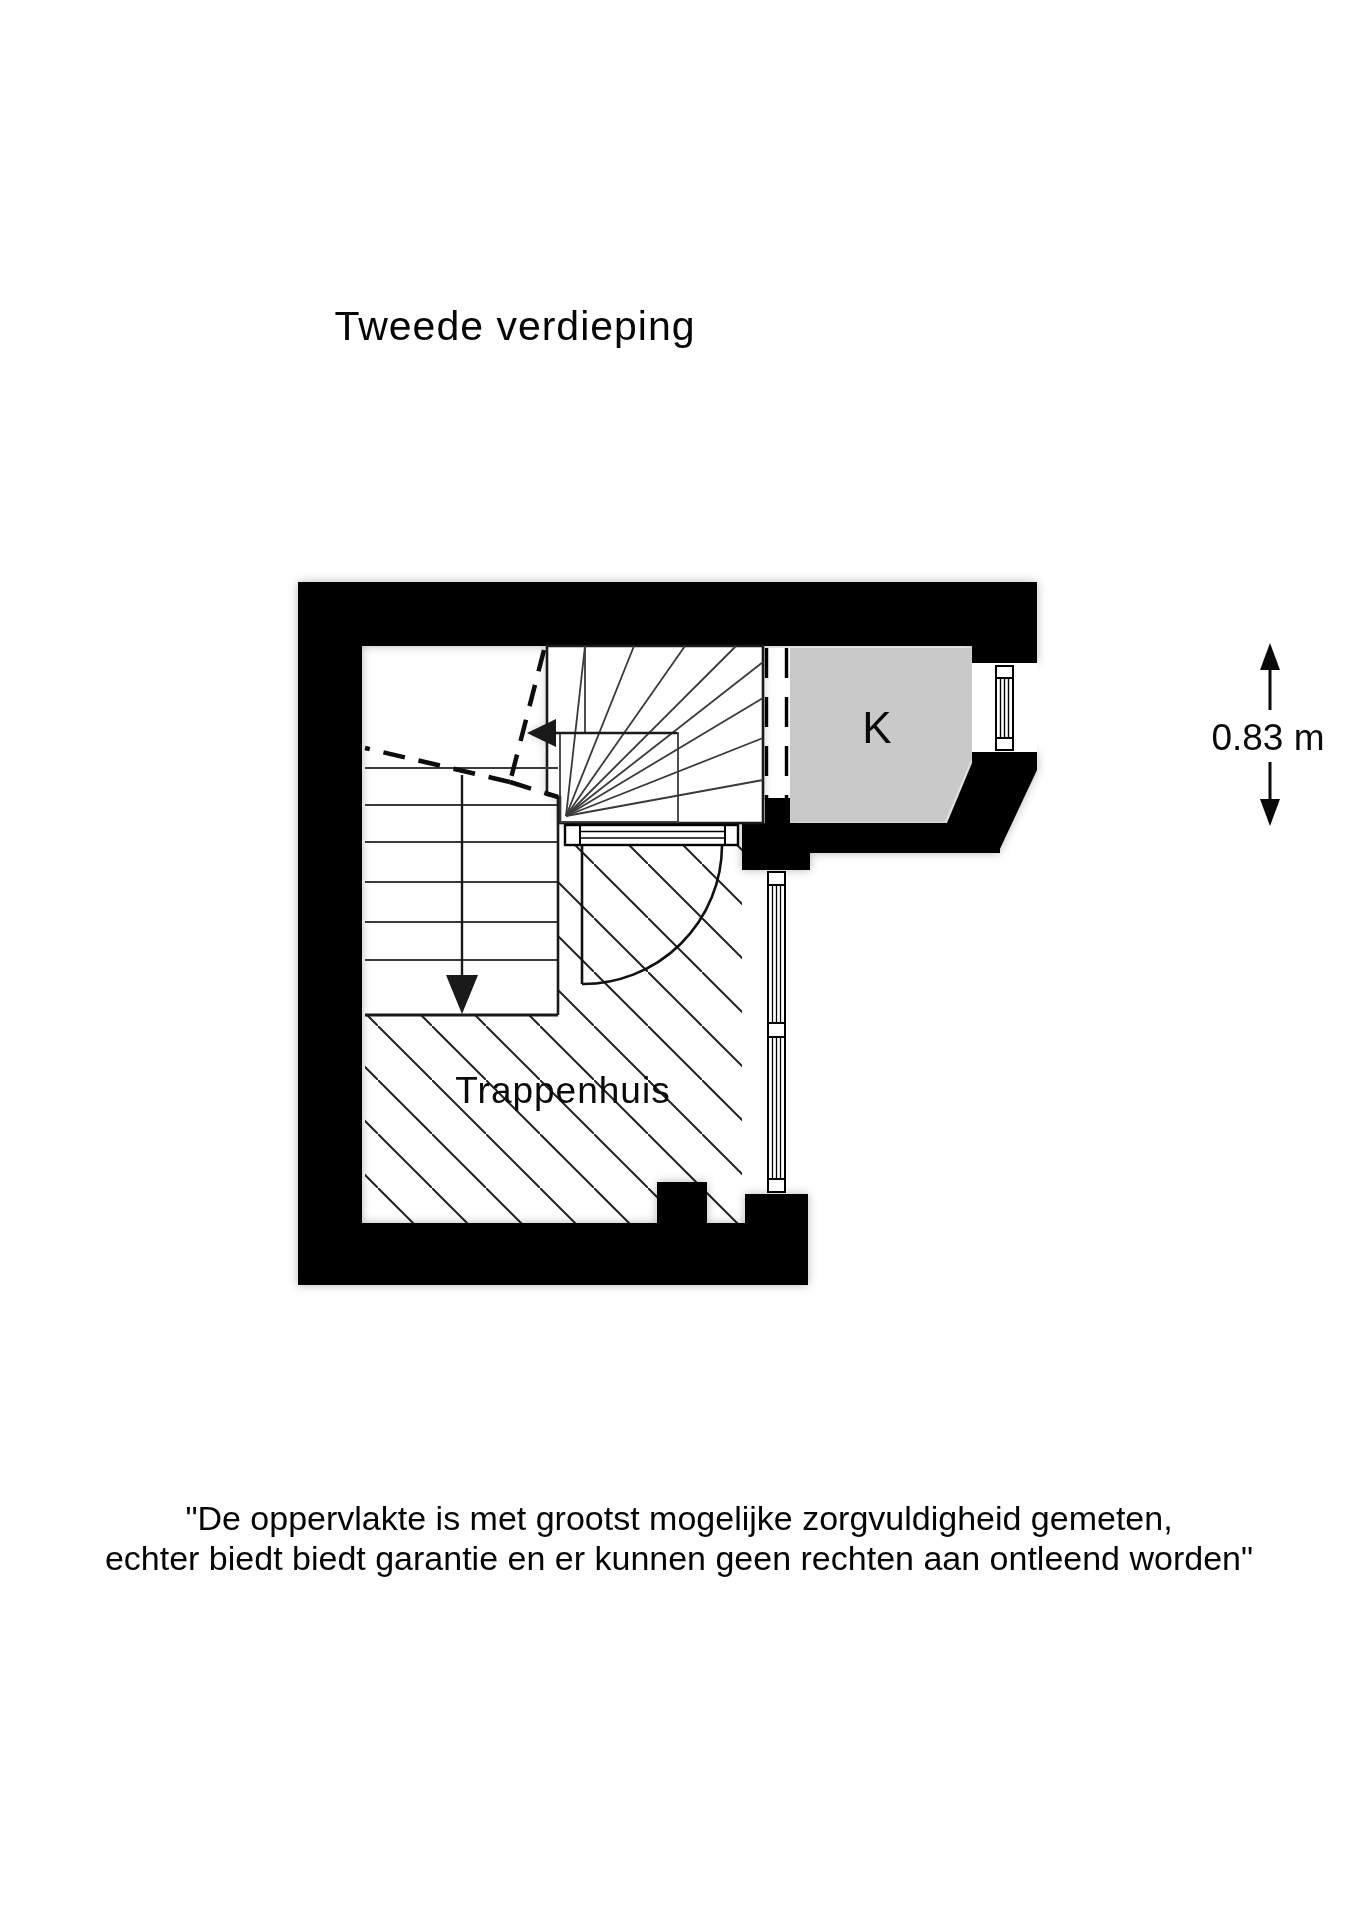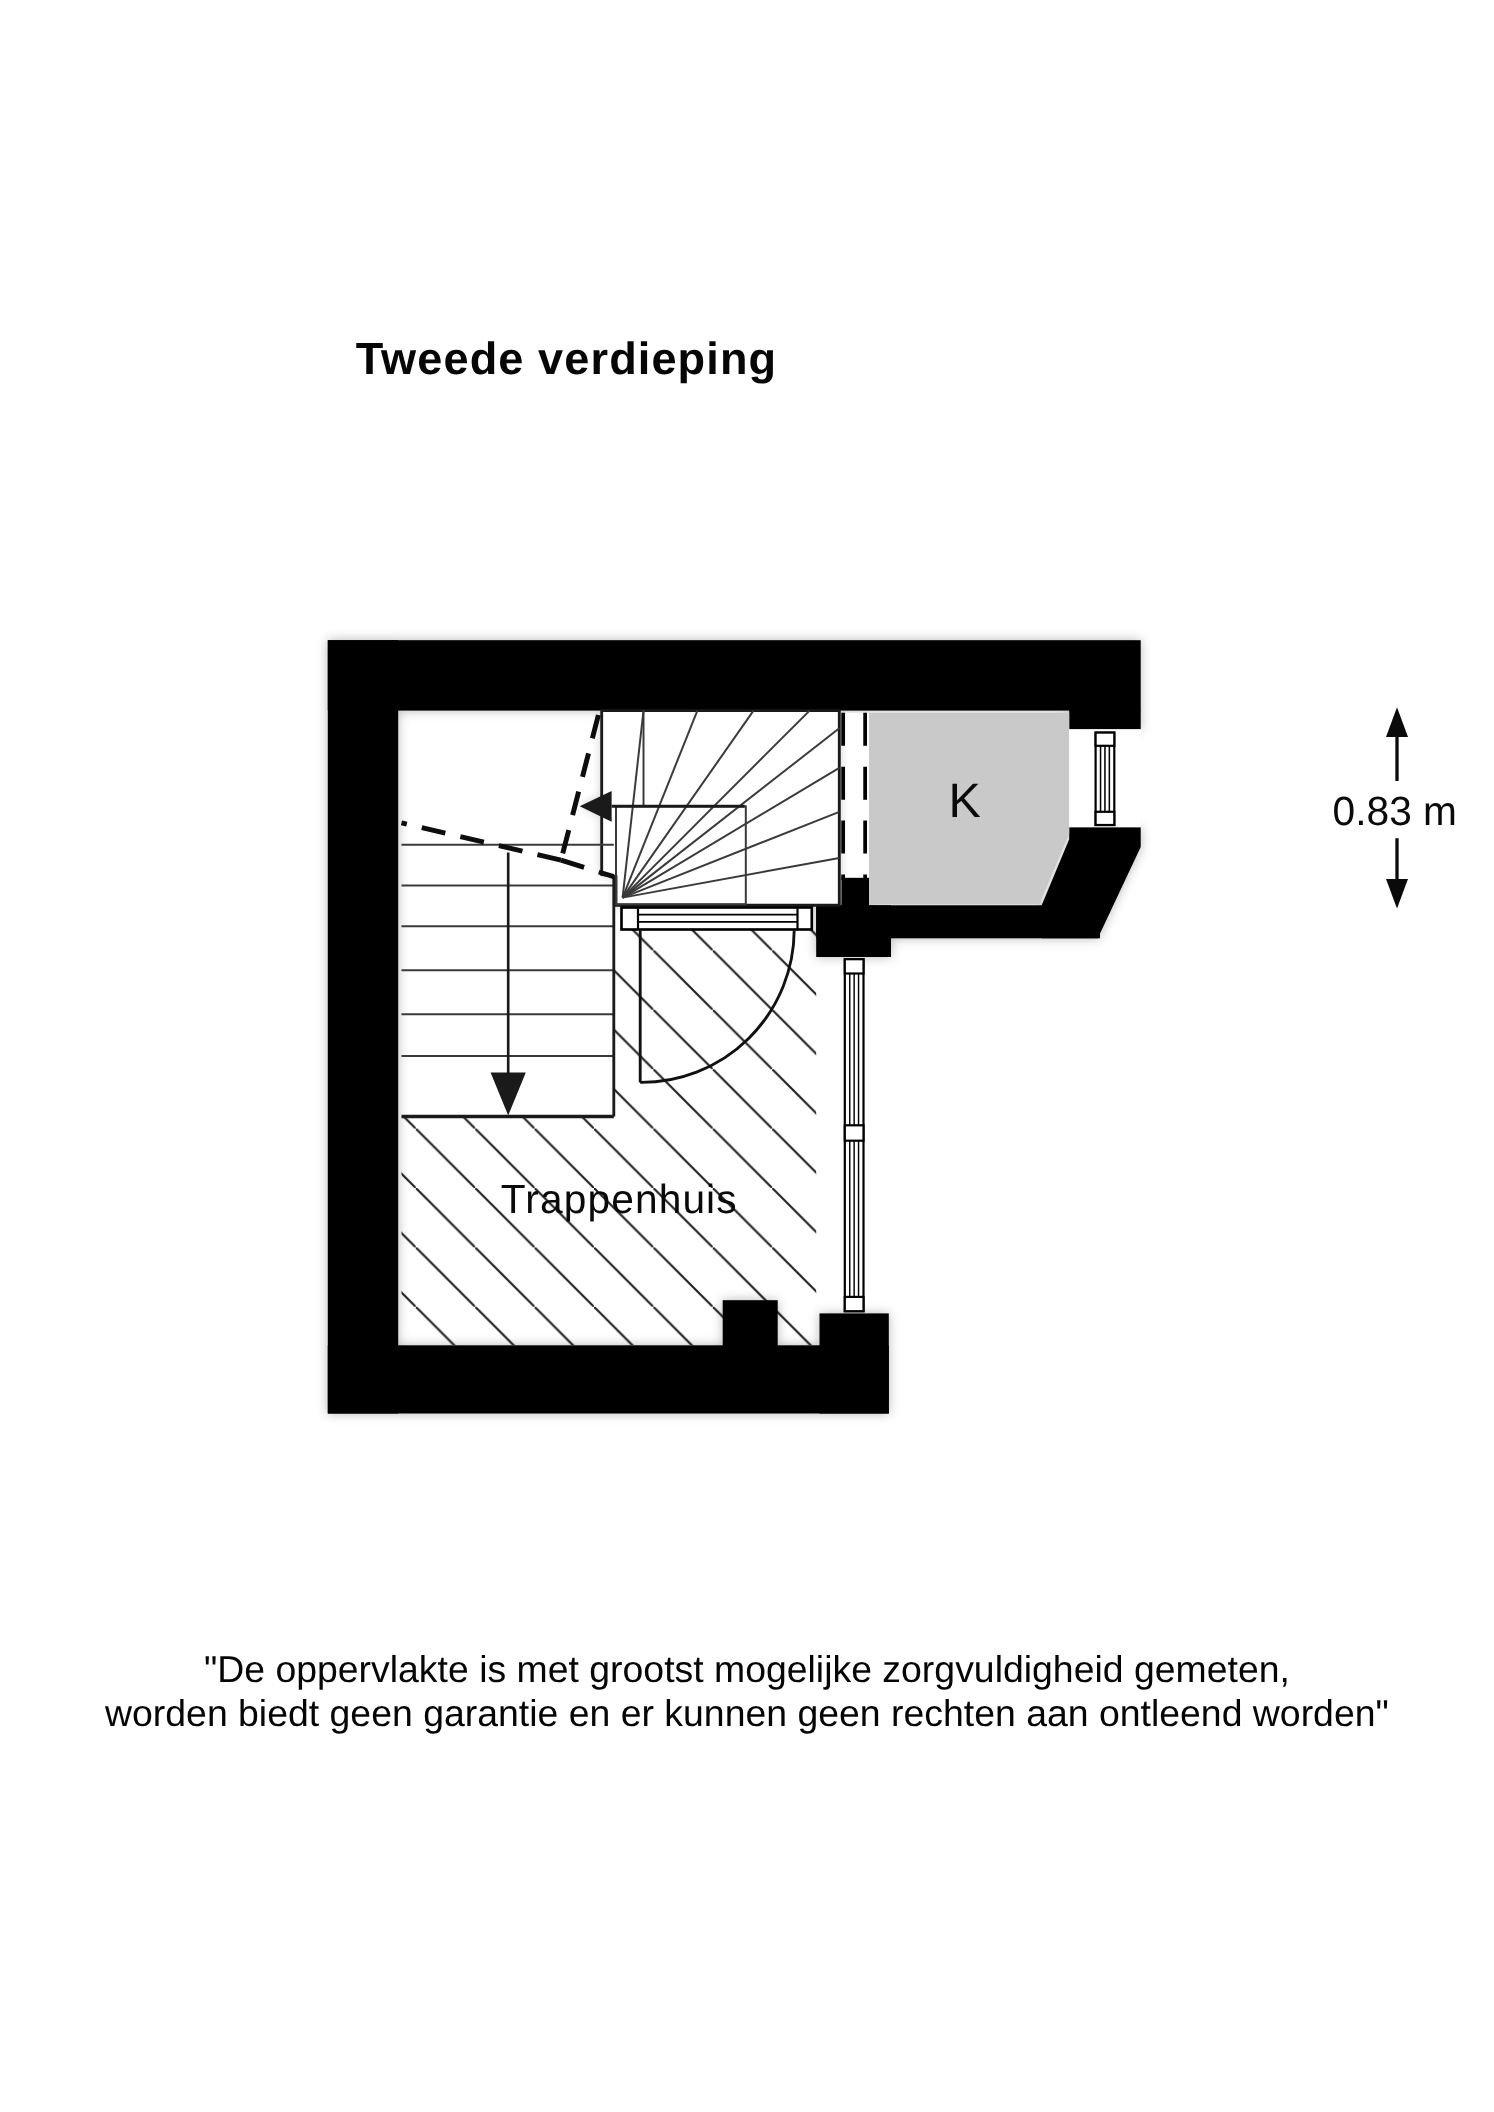--- a/index.html
+++ b/index.html
@@ -9,21 +9,21 @@
     background:#ffffff;
     overflow:hidden;
     font-family:"Liberation Sans", sans-serif;
     color:#000;
   }
   .plan-title{
     position:absolute;
     top:303px;left:0;width:1030px;
     text-align:center;
     font-size:41px;
-    font-weight:700;
+    font-weight:400;
     letter-spacing:1px;
     color:#060606;
   }
   .plan-svg{position:absolute;left:0;top:0;}
   .walls{filter:drop-shadow(0 0 5px rgba(0,0,0,0.28));}
   .soft{filter:drop-shadow(0 0 4px rgba(0,0,0,0.18));}
   svg text{font-family:"Liberation Sans", sans-serif;fill:#0a0a0a;}
   .room-label{font-size:44px;}
   .stair-label{font-size:37px;letter-spacing:1px;}
   .dim-label{font-size:37px;}
@@ -167,16 +167,16 @@
       <polygon points="1270,826 1260,799 1280,799" fill="#0a0a0a"></polygon>
       <text class="dim-label" x="1268" y="750" text-anchor="middle">0.83 m</text>
     </g>
 
     <text class="room-label" x="877" y="743" text-anchor="middle">K</text>
     <text class="stair-label" x="563" y="1103" text-anchor="middle">Trappenhuis</text>
   </svg>
 
   <div class="disclaimer">
     <div>"De oppervlakte is met grootst mogelijke zorgvuldigheid gemeten,</div>
-    <div>worden biedt geen garantie en er kunnen geen rechten aan ontleend worden"</div>
+    <div>echter biedt biedt garantie en er kunnen geen rechten aan ontleend worden"</div>
   </div>
 
 </div>
 
 </body></html>

